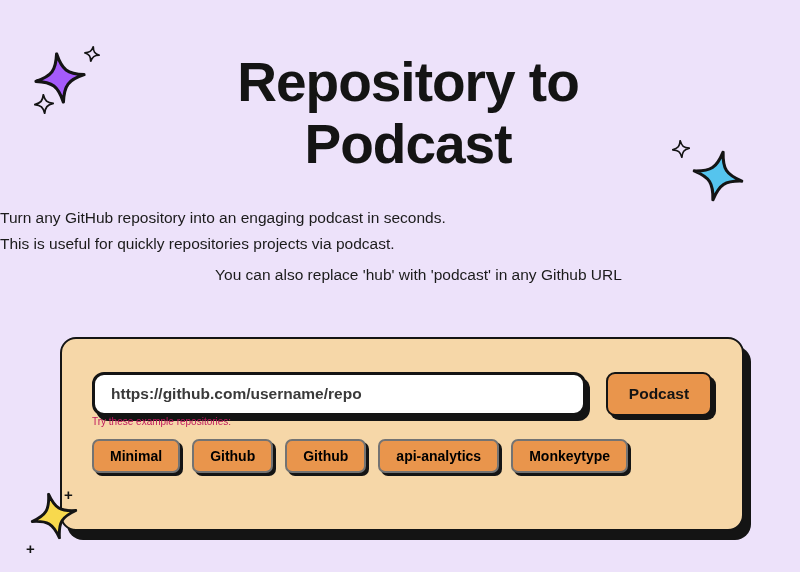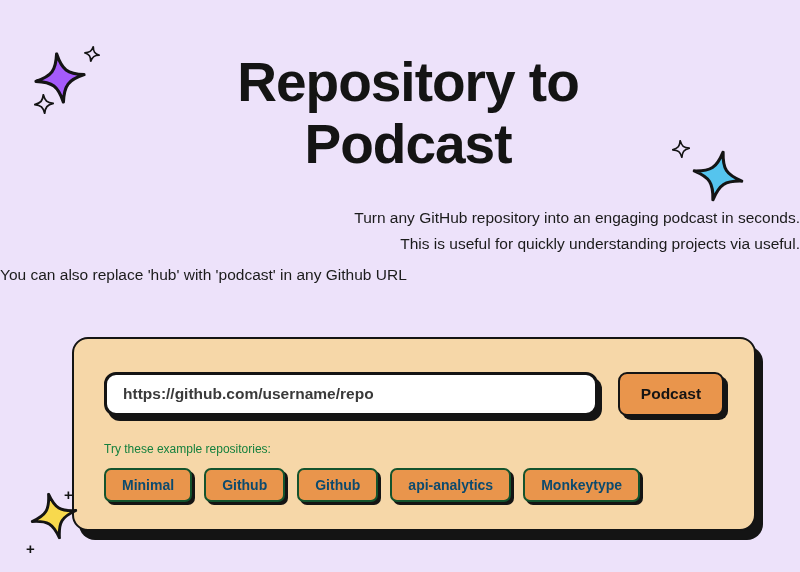--- a/index.html
+++ b/index.html
@@ -40,31 +40,31 @@
     font-size: 55px;
     line-height: 1.12;
     font-weight: 700;
     letter-spacing: -1px;
     color: #141414;
     margin-left: 16px;
   }
 
   .intro {
     margin-top: 30px;
-    text-align: right;
+    text-align: left;
     font-size: 15.5px;
     line-height: 1.65;
     color: #1b1b1b;
   }
-  .intro-note { margin-top: 10px; font-size: 15.5px; color: #1b1b1b; }
+  .intro-note { margin-top: 10px; font-size: 15.5px; text-align: center; color: #1b1b1b; margin-left: 37px; }
 
   
   .card {
     position: absolute;
-    left: 72px;
+    left: 60px;
     top: 337px;
     width: 684px;
     height: 194px;
     background: #f6d7a8;
     border: 2px solid #141414;
     border-radius: 16px;
     box-shadow: 7px 9px 0 #141414;
     padding: 33px 30px 26px 30px;
     z-index: 2;
   }
@@ -99,40 +99,39 @@
     border-radius: 9px;
     box-shadow: 4px 4px 0 #141414;
     font-size: 15.5px;
     font-weight: 700;
     color: #141414;
     font-family: "Liberation Sans", sans-serif;
     cursor: pointer;
   }
 
   .examples-label {
-    margin-top: 26px;
-    font-size: 12px;
-    color: #15803d;
+    font-size: 10px;
+    color: #be185d;
   }
 
   .examples-row {
     margin-top: 12px;
     display: flex;
     gap: 12px;
   }
 
   .example-btn {
     background: #e9954c;
-    border: 2px solid #14532d;
+    border: 2px solid #737373;
     border-radius: 7px;
     box-shadow: 3px 3px 0 #141414;
     padding: 7px 16px;
     font-size: 14px;
     font-weight: 700;
-    color: #0c4a6e;
+    color: #000000;
     font-family: "Liberation Sans", sans-serif;
     cursor: pointer;
     white-space: nowrap;
   }
 </style>
 </head>
 <body>
 
 <div class="page">
 
@@ -159,21 +158,21 @@
   <span class="plus-mark plus-1">+</span>
   <span class="plus-mark plus-2">+</span>
 
   <h1 class="title">
     <span>Repository to</span><br>
     <span>Podcast</span>
   </h1>
 
   <div class="intro">
     <div>Turn any GitHub repository into an engaging podcast in seconds.</div>
-    <div>This is useful for quickly understanding projects via useful.</div>
+    <div>This is useful for quickly repositories projects via podcast.</div>
   </div>
   <div class="intro-note">You can also replace 'hub' with 'podcast' in any Github URL</div>
 
   <div class="card">
     <div class="form-row">
       <input class="url-input" type="text" placeholder="https://github.com/username/repo" style="">
       <button class="podcast-btn">Podcast</button>
     </div>
 
     <div class="examples-label">Try these example repositories:</div>

